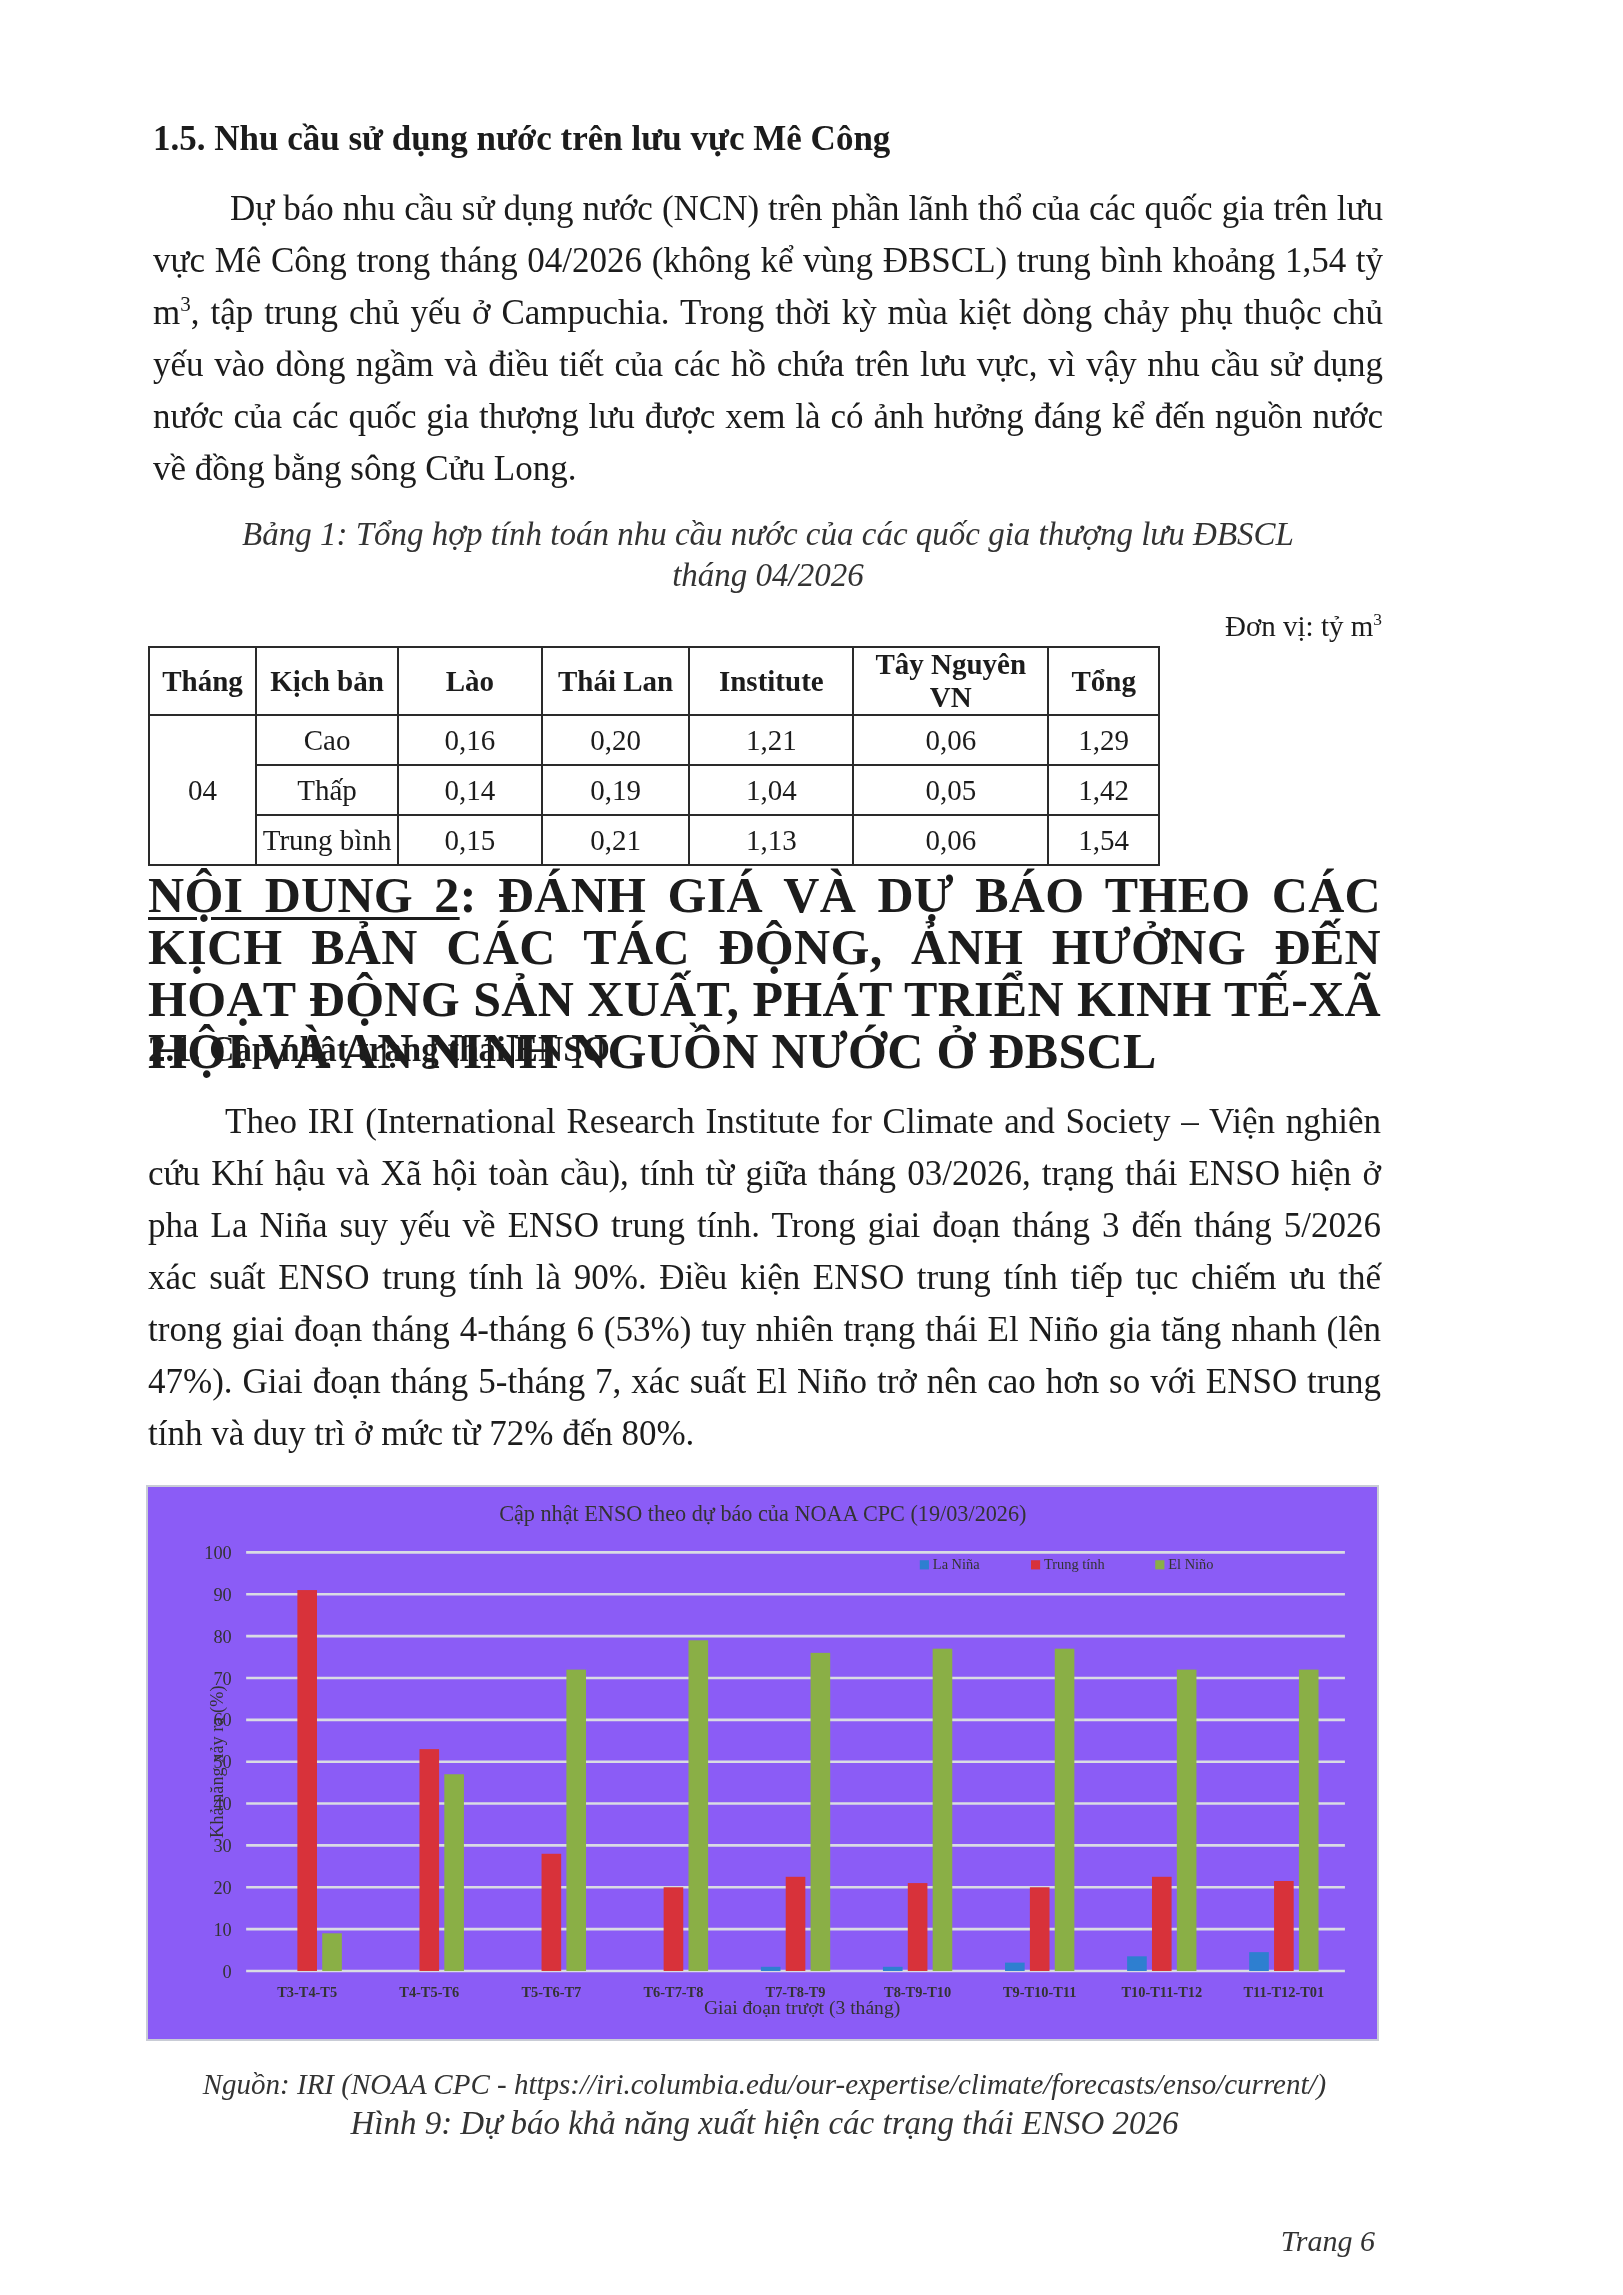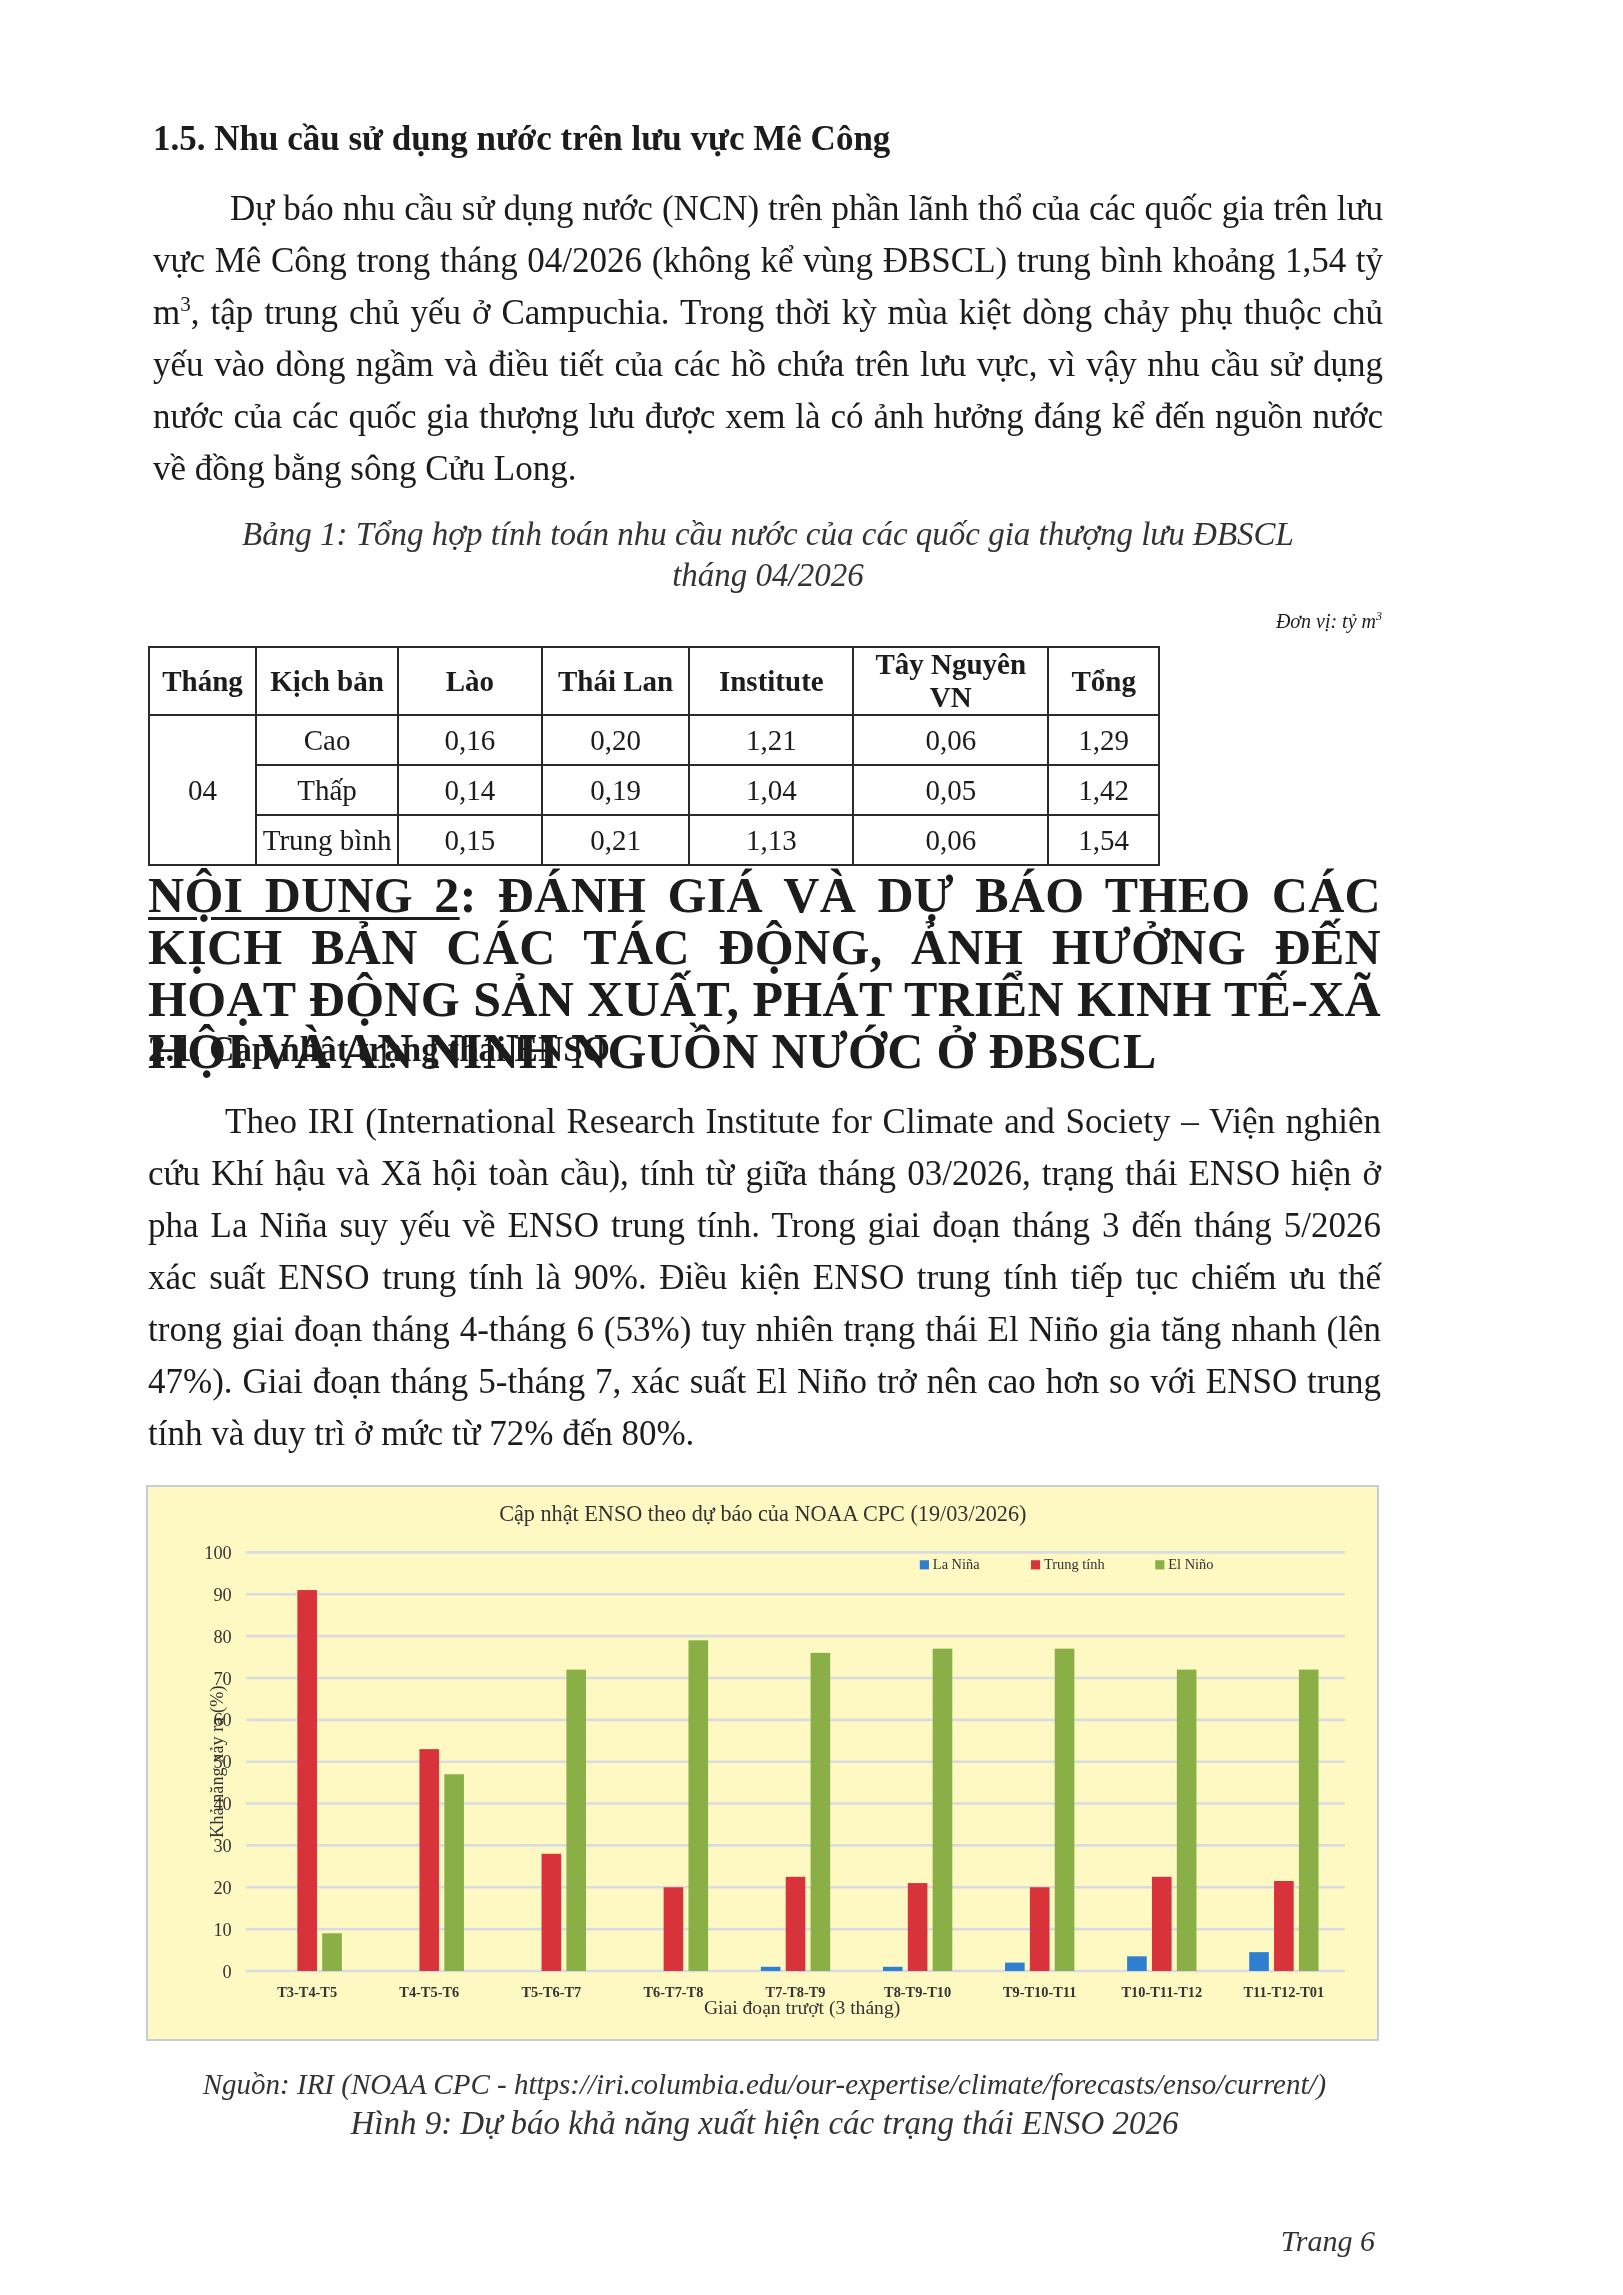--- a/index.html
+++ b/index.html
@@ -9,27 +9,27 @@
   .h-sec { font-weight: bold; font-size: 35px; line-height: 52px; }
   .para { font-size: 35px; line-height: 52px; text-align: justify; text-align-last: left; }
   .para .indent { display: inline-block; width: 77px; }
   .caption-it { font-style: italic; font-size: 33px; line-height: 41px; text-align: center; color: #333; }
   sup { font-size: 60%; line-height: 0; }
 
   
   table.demand { border-collapse: collapse; width: 100%; font-size: 29px; }
   table.demand th, table.demand td { border: 2px solid #2a2a2a; text-align: center; height: 48px; padding: 0 3.9px; }
   table.demand th { font-weight: bold; height: 50px; }
-  .unit { font-style: italic; font-size: 20px; text-align: right; }
+  .unit { font-size: 29px; text-align: right; }
 
   .h-big { font-weight: bold; font-size: 50px; line-height: 52px; text-align: justify; text-align-last: left; letter-spacing: 0.3px; }
   .h-big .ul { text-decoration: underline; text-decoration-thickness: 2.6px; text-underline-offset: 5.2px; }
 
   
-  #chart-box { left: 146px; top: 1485px; width: 1233px; height: 556px; border: 2px solid #c9ccd6; box-sizing: border-box; background: #fef9c3; }
+  #chart-box { left: 146px; top: 1485px; width: 1233px; height: 556px; border: 2px solid #c9ccd6; box-sizing: border-box; background: #8b5cf6; }
   #chart-svg { position: absolute; left: 0; top: 0; }
   .chart-text { font-family: "Liberation Serif", "DejaVu Serif", serif; fill: #333; }
   .page-num { font-style: italic; font-size: 30px; color: #333; }
 </style>
 </head>
 <body>
 
 <div class="abs h-sec" style="left:153px; top:113px;">1.5. Nhu cầu sử dụng nước trên lưu vực Mê Công</div>
 
 <div class="abs para" style="left:153px; top:183px; width:1230px;">

